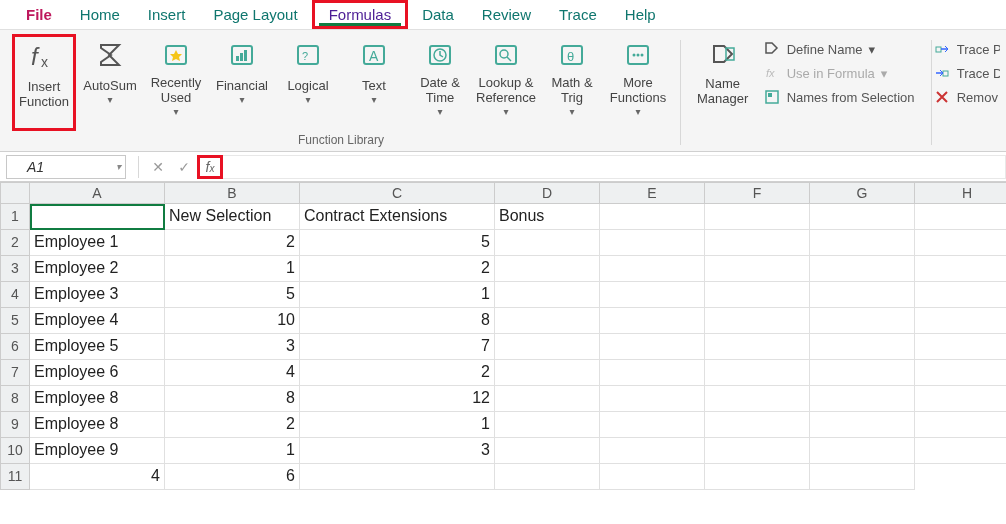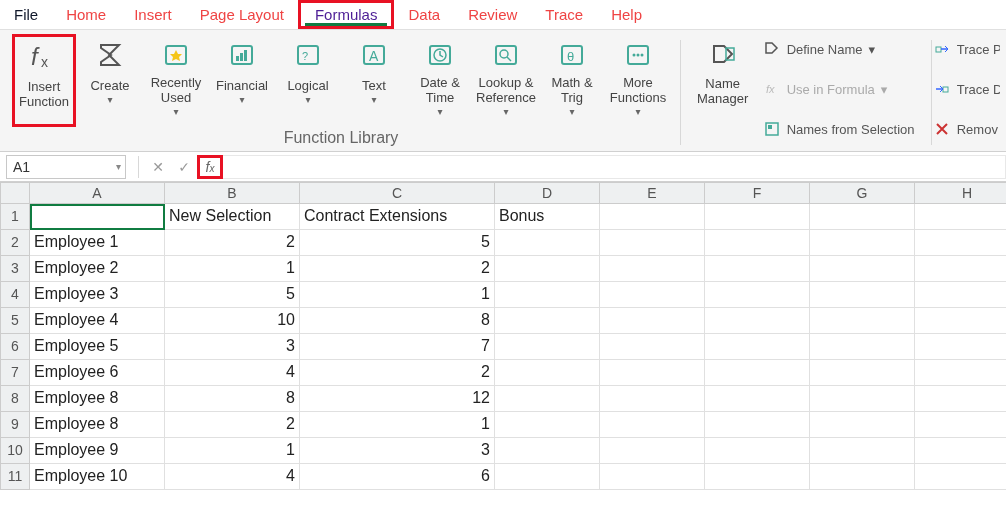--- a/index.html
+++ b/index.html
@@ -1,43 +1,43 @@
 <!DOCTYPE html>
 <html><head>
 <meta charset="utf-8">
 <style>
 * { box-sizing: border-box; margin: 0; padding: 0; font-family: "Segoe UI", Arial, sans-serif; }
 body { background: #fff; width: 1006px; height: 524px; overflow: hidden; font-size: 14px; color: #333; }
 
 .menubar { display: flex; background: #fff; height: 30px; align-items: stretch; border-bottom: 1px solid #e0e0e0; }
-.menubar .tab { padding: 5px 14px; cursor: pointer; color: #ef4444; font-size: 15px; display: flex; align-items: center; }
-.menubar .tab.file { color: #0f172a; font-weight: 400; }
+.menubar .tab { padding: 5px 14px; cursor: pointer; color: #0f766e; font-size: 15px; display: flex; align-items: center; }
+.menubar .tab.file { color: #be185d; font-weight: 700; margin-left: 12px; }
 .menubar .tab.active { color: #4c1d95; position: relative; font-weight: 500; }
 .menubar .tab.active::after { content:""; position:absolute; left:4px; right:4px; bottom:0; height:3px; background:#107c41; }
 .highlight-red { border: 3px solid #e81123; }
 
 .ribbon { display:flex; background:#f5f5f5; border-bottom:1px solid #d0d0d0; height:122px; padding:4px 6px 0 6px; }
 .ribbon-group { display:flex; flex-direction:column; align-items:center; padding:0 6px; position:relative; }
 .ribbon-group .buttons { display:flex; gap:2px; flex:1; }
-.ribbon-group .label { font-size:16px; color:#666; text-align:center; padding:2px 0 4px 0; width:100%; }
+.ribbon-group .label { font-size:12px; color:#666; text-align:center; padding:2px 0 4px 0; width:100%; }
 .ribbon-sep { width:1px; background:#d8d8d8; margin:6px 4px; }
 
 .big-btn { display:flex; flex-direction:column; align-items:center; justify-content:flex-start; width:64px; padding:4px 2px; cursor:pointer; text-align:center; font-size:13px; color:#444; line-height:1.15; }
 .big-btn .ico { width:34px; height:34px; margin-bottom:4px; display:flex; align-items:center; justify-content:center; }
 .big-btn .txt { min-height:32px; display:flex; flex-direction:column; justify-content:center; }
 .big-btn .caret { font-size:10px; color:#666; }
 
-.small-btn-col { display:flex; flex-direction:column; gap:18px; padding:4px 2px; }
+.small-btn-col { display:flex; flex-direction:column; gap:2px; padding:4px 2px; }
 .small-btn { display:flex; align-items:center; gap:6px; padding:2px 4px; cursor:pointer; font-size:13px; color:#555; white-space:nowrap; }
 .small-btn .ico { width:18px; height:18px; display:flex; align-items:center; justify-content:center; }
 .small-btn.disabled { color:#aaa; }
 
 
 .formula-row { display:flex; align-items:center; height:30px; border-bottom:1px solid #d0d0d0; background:#fff; }
-.namebox { width:120px; height:24px; border:1px solid #c8c8c8; margin:0 6px; display:flex; align-items:center; padding:0 6px; font-size:14px; position:relative; }
+.namebox { width:120px; height:24px; border:1px solid #c8c8c8; margin:0 6px; display:flex; align-items:center; padding:0 20px; font-size:14px; position:relative;font-style:italic; }
 .namebox .dd { position:absolute; right:4px; color:#888; font-size:10px; }
 .fb-sep { width:1px; height:22px; background:#d8d8d8; margin:0 6px; }
 .fb-btn { width:26px; height:24px; display:flex; align-items:center; justify-content:center; color:#999; cursor:pointer; }
 .fb-input { flex:1; height:24px; border:1px solid #e8e8e8; border-left:none; padding:0 6px; }
 
 
 .sheet { display:grid; grid-template-columns: 30px 135px 135px 195px 105px 105px 105px 105px 105px; }
 .corner { background:#eef0f1; border:1px solid #ccc; height:22px; }
 .colhdr { background:#eef0f1; border:1px solid #ccc; height:22px; text-align:center; font-size:14px; color:#555; line-height:20px; border-left:none; }
 .rowhdr { background:#eef0f1; border:1px solid #ccc; text-align:center; font-size:14px; color:#555; line-height:24px; border-top:none; }
@@ -75,21 +75,21 @@
         </div>
         <div class="txt">Insert<br>Function</div>
       </div>
       <div class="big-btn">
         <div class="ico">
             <svg width="30" height="30" viewBox="0 0 30 30">
               <path d="M6 5 H24 L14 15 L24 25 H6 V22 L16 15 L6 8 Z" fill="none" stroke="#555" stroke-width="2"></path>
             </svg>
           </div>
         <div class="txt">
-            <span>Create</span>
+            <span>AutoSum</span>
             <span class="caret">▾</span>
           </div>
       </div>
       <div class="big-btn">
         <div class="ico">
             <svg width="30" height="30" viewBox="0 0 30 30">
               <rect x="5" y="6" width="20" height="18" rx="2" fill="none" stroke="#4a9" stroke-width="2"></rect>
               <path d="M15 10 l2 4 4 0 -3 3 1 4 -4-2 -4 2 1-4 -3-3 4 0 z" fill="#f5c518"></path>
             </svg>
           </div>
@@ -399,21 +399,20 @@
   <div class="cell">Employee 9</div>
   <div class="cell num">1</div>
   <div class="cell num">3</div>
   <div class="cell"></div>
     <div class="cell"></div>
     <div class="cell"></div>
     <div class="cell"></div>
     <div class="cell"></div>
 
   <div class="rowhdr">11</div>
-  <div class="cell">Employee 10</div>
   <div class="cell num">4</div>
   <div class="cell num">6</div>
   <div class="cell"></div>
     <div class="cell"></div>
     <div class="cell"></div>
     <div class="cell"></div>
     <div class="cell"></div>
 </div>
 
 </body></html>

